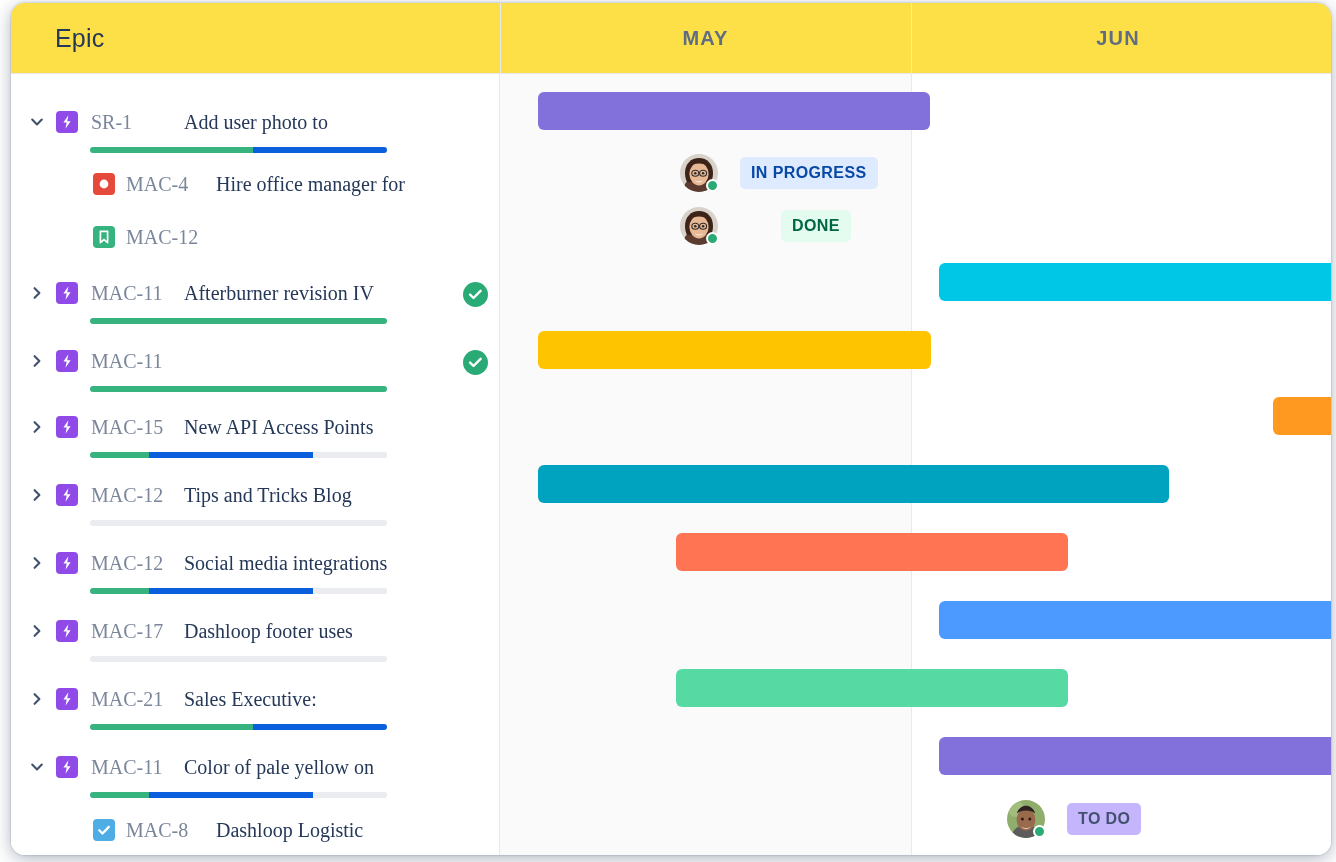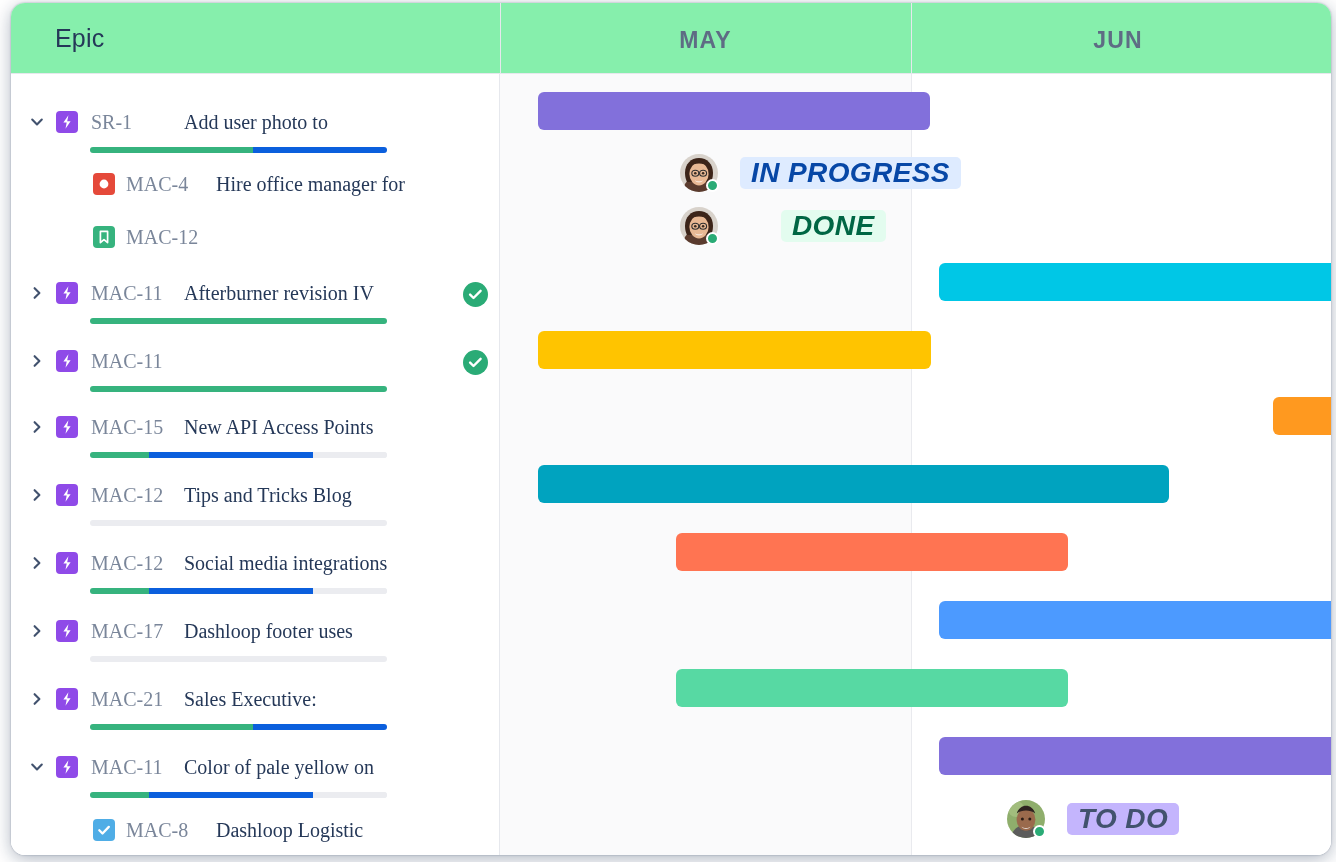--- a/index.html
+++ b/index.html
@@ -31,35 +31,35 @@
     box-shadow: 0 4px 18px rgba(9,30,66,0.32), 0 0 2px rgba(9,30,66,0.35);
     overflow: hidden;
   }
 
   
   .header {
     position: absolute;
     left: 0; top: 0;
     width: 1320px;
     height: 71px;
-    background: #86efac;
+    background: #fde047;
     border-bottom: 1px solid #e6e8ed;
   }
   .header-epic {
     position: absolute;
     left: 44px;
     top: 21px;
     font-size: 25px;
     color: #253858;
     letter-spacing: 0.2px;
   }
   .hdr-month {
     position: absolute;
     top: 24px;
-    font-size: 23px;
+    font-size: 20px;
     font-weight: bold;
     color: #5e6c84;
     letter-spacing: 1.2px;
     text-align: center;
   }
   #hdr-may { left: 489px; width: 411px; }
   #hdr-jun { left: 900px; width: 414px; }
 
   .hdr-div {
     position: absolute;
@@ -229,25 +229,24 @@
     background: #2aab76;
     border: 2px solid #ffffff;
   }
 
   .status {
     position: absolute;
     height: 32px;
     line-height: 32px;
     padding: 0 11px;
     border-radius: 5px;
-    font-size: 28px;
+    font-size: 16px;
     font-weight: bold;
     letter-spacing: 0.4px;
     white-space: nowrap;
-    font-style: italic;
   }
   .status-inprogress { background: #deebff; color: #0747a6; }
   .status-done       { background: #e3fcef; color: #006644; margin-left: 41px; }
   .status-todo       { background: #c4b5fd; color: #42526e; }
 </style>
 </head>
 <body>
 
 <div id="app">
   <div class="card">

